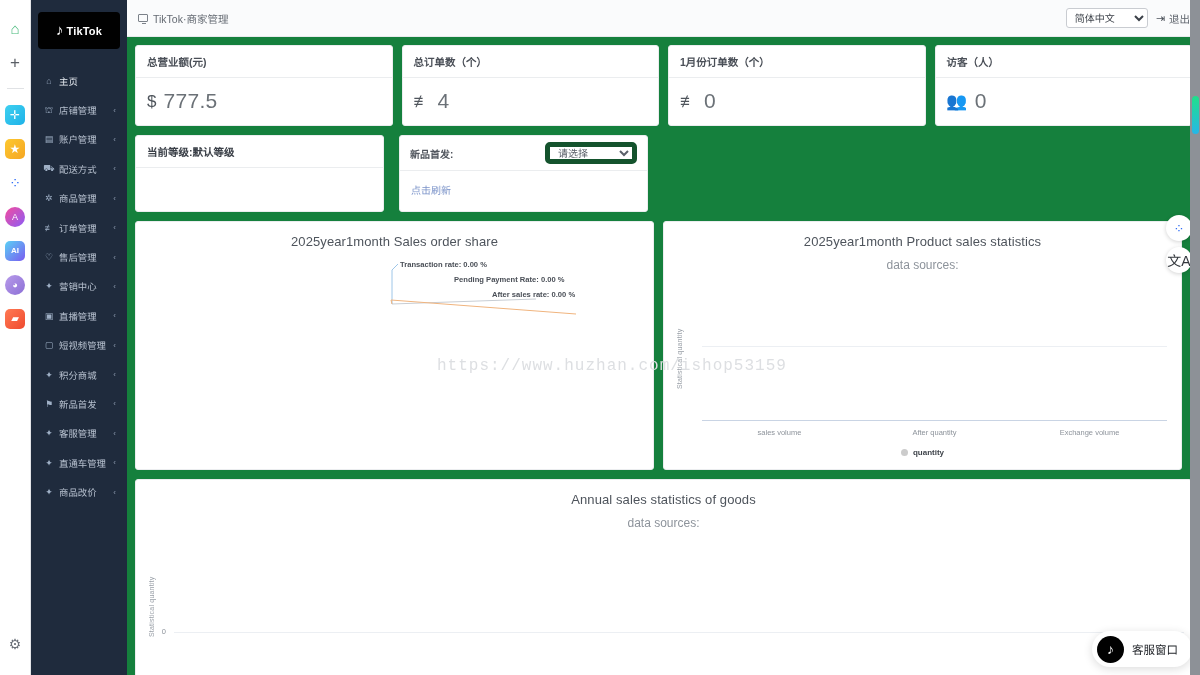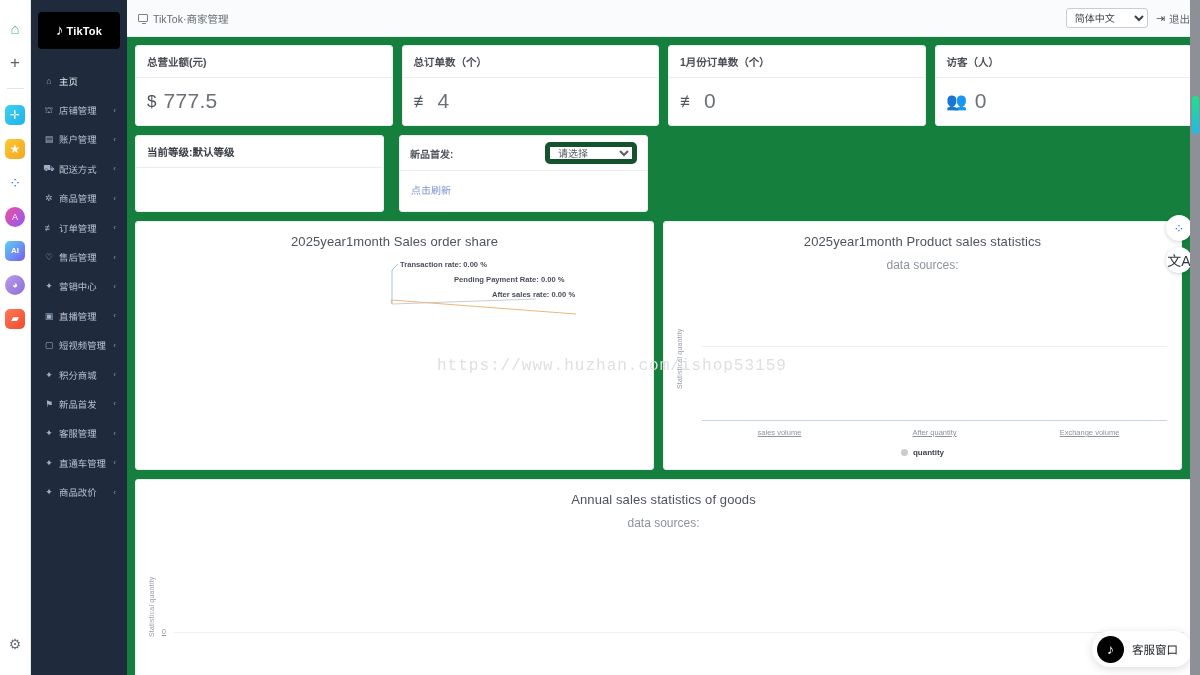--- a/index.html
+++ b/index.html
@@ -114,21 +114,21 @@
     text-align: center; font-size: 13px; color: #4e545c;
     font-weight: 400; padding-top: 12px; letter-spacing: .1px;
   }
   .chart-sub { text-align: center; font-size: 12px; color: #8d939b; margin-top: 9px; }
   .ylab {
     position: absolute; font-size: 7px; color: #9aa0a8;
     writing-mode: vertical-rl; transform: rotate(180deg);
     letter-spacing: .2px;
   }
   .axis-line { position: absolute; background: #c9d4e4; height: 1px; }
-  .xtick { position: absolute; font-size: 7.5px; color: #8d939b; text-align: center; text-decoration: underline; }
+  .xtick { position: absolute; font-size: 7.5px; color: #8d939b; text-align: center; }
   .legend-row {
     position: absolute; bottom: 10px; left: 0; right: 0;
     display: flex; align-items: center; justify-content: center; gap: 5px;
     font-size: 8px; color: #3f444b; font-weight: 700;
   }
   .legend-dot { width: 7px; height: 7px; border-radius: 50%; background: #ccc; display: inline-block; }
   .pie-labels { position: absolute; left: 120px; top: 38px; }
   .pie-lbl { font-size: 7.6px; color: #4a4f57; font-weight: 700; white-space: nowrap; position: absolute; }
 
   .bottom-chart { margin-top: 9px; background: #fff; border: 1px solid #ebedef; border-radius: 3px; height: 200px; position: relative; overflow: hidden; }

